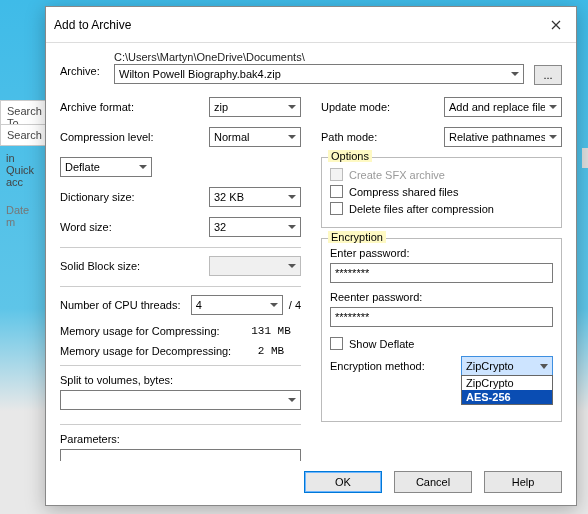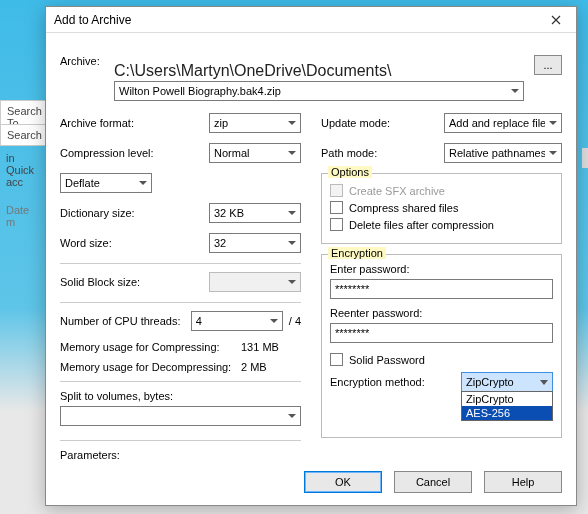--- a/index.html
+++ b/index.html
@@ -29,21 +29,21 @@
     height: 500px;
     background: #fff;
     border: 1px solid #888;
     box-shadow: 0 4px 18px rgba(0,0,0,0.25);
     display: flex;
     flex-direction: column;
   }
   .titlebar {
     display: flex;
     align-items: center;
-    height: 26px;
+    height: 36px;
     padding: 0 0 0 8px;
     border-bottom: 1px solid #ddd;
     font-size: 12px;
   }
   .titlebar .title { flex: 1; }
   .close-btn {
     width: 40px;
     height: 26px;
     display: flex;
     align-items: center;
@@ -57,21 +57,21 @@
     overflow: hidden;
   }
   .archive-row {
     display: flex;
     align-items: flex-start;
     gap: 10px;
     margin-bottom: 12px;
   }
   .archive-row .lbl { width: 44px; padding-top: 14px; }
   .archive-row .paths { flex: 1; }
-  .pathtext { font-size: 16px; color: #222; padding-bottom: 1px; margin-top: 21px; }
+  .pathtext { font-size: 11px; color: #222; padding-bottom: 1px; }
   .combo, .textfield, .numspin {
     width: 100%;
     height: 20px;
     border: 1px solid #7a7a7a;
     background: #fff;
     font: inherit;
     padding: 0 4px;
   }
   .combo { appearance: none; background-image: none; padding-right: 16px; position: relative; }
   .combo-wrap { position: relative; display: inline-block; }
@@ -105,21 +105,21 @@
   }
   .frow .flbl { flex: 1; }
   .frow .fctl { width: 92px; }
   .frow .fctl .combo-wrap, .frow .fctl .combo { width: 92px; }
   .frow.wide .fctl { width: 118px; }
   .frow.wide .fctl .combo-wrap, .frow.wide .fctl .combo { width: 118px; }
   .thr-row .fctl { display:flex; align-items:center; gap:6px; width:auto;}
   .thr-row .combo-wrap, .thr-row .combo { width: 60px; }
   .memrow { display:flex; margin-bottom:8px;}
   .memrow .flbl { flex:1; }
-  .memrow .val { width: 60px; text-align: left; }
+  .memrow .val { width: 60px; text-align: center; font-family: Liberation Mono, monospace; }
   .hr { border-top:1px solid #ccc; margin: 4px 0 8px; }
   .fieldset {
     border: 1px solid #bbb;
     padding: 6px 8px 8px;
     margin-bottom: 10px;
     position: relative;
   }
   .fieldset .legend {
     position: absolute;
     top: -8px; left: 6px;
@@ -150,21 +150,21 @@
   .dropdown-open {
     position: absolute;
     top: 19px; left: 0;
     width: 92px;
     background: #fff;
     border: 1px solid #666;
     z-index: 10;
   }
   .dd-item { padding: 1px 4px; font-size: 11px; }
   .dd-item.hover { background: #fff; }
-  .dd-item.selected { background: #0a4db3; color: #fff; }
+  .dd-item.selected { background: #0a4db3; color: #fff; font-weight: bold; }
   .cur-sel { background: #cde4ff; border:1px solid #3e8fe0; height:20px; display:flex; align-items:center; padding:0 4px; }
   .footer {
     display: flex;
     justify-content: flex-end;
     gap: 12px;
     padding: 10px 14px 12px;
   }
   .btn {
     width: 78px; height: 22px;
     border: 1px solid #888;
@@ -290,21 +290,21 @@
         </div>
 
         <div class="fieldset" style="padding-bottom:45px;">
           <div class="legend">Encryption</div>
           <div class="sect-label">Enter password:</div>
           <input class="pwfield" value="********" style="">
           <div class="sect-label" style="margin-top:8px;">Reenter password:</div>
           <input class="pwfield" value="********" style="">
           <div class="chk" style="margin-top:10px;">
             <div class="chkbox"></div>
-            <span>Solid Password</span>
+            <span>Show Deflate</span>
           </div>
           <div class="enc-row">
             <div class="flbl">Encryption method:</div>
             <div class="fctl">
               <div class="cur-sel">
                 <span>ZipCrypto</span>
                 <span style="margin-left:auto;">
                   <svg width="8" height="6" viewBox="0 0 8 6">
                       <path d="M0 0 L4 5 L8 0" fill="#555"></path>
                     </svg>

